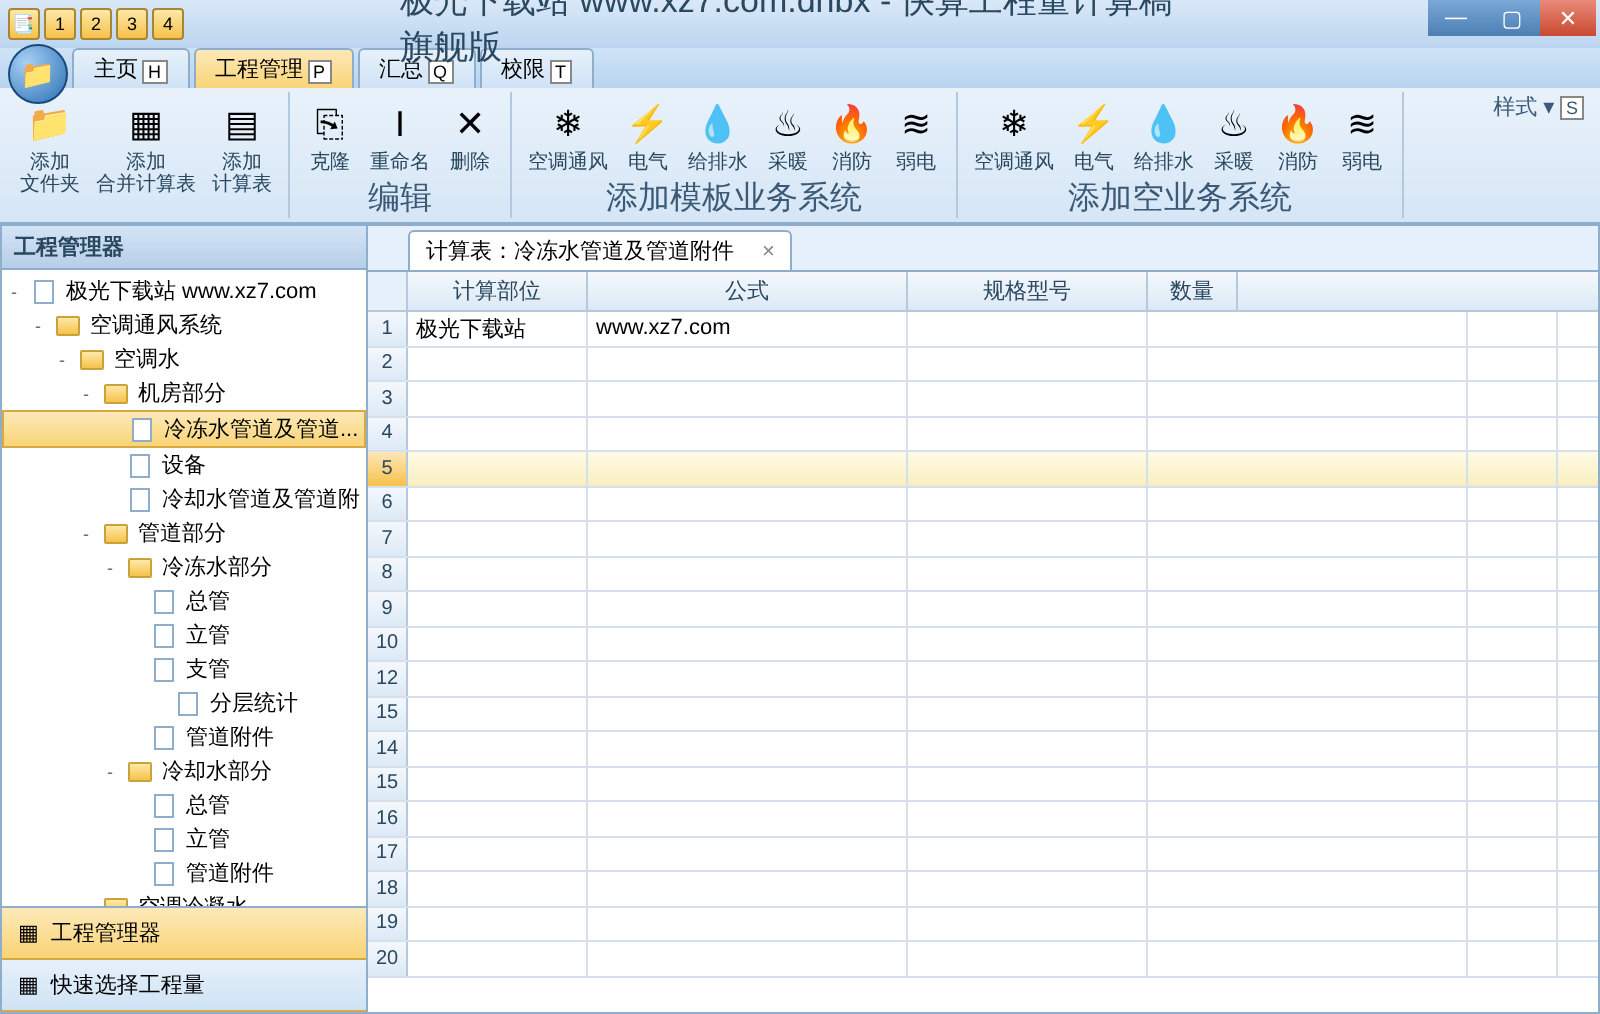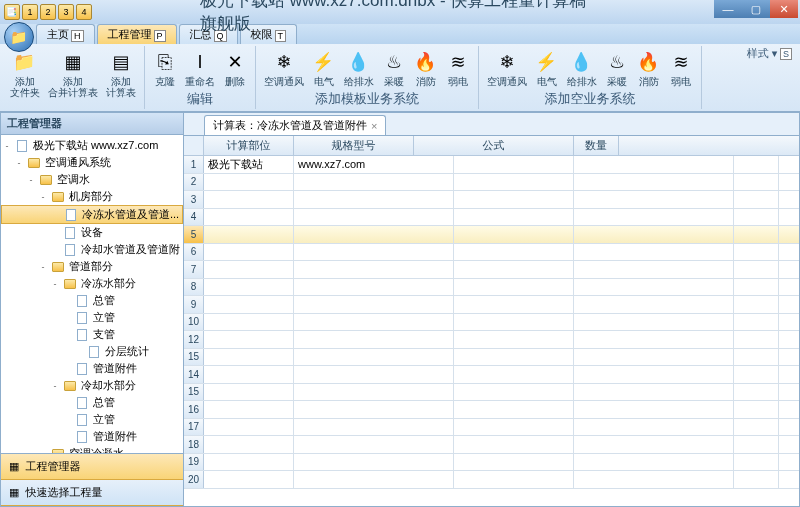--- a/index.html
+++ b/index.html
@@ -13,21 +13,21 @@
 .win-min{background:linear-gradient(180deg,#7aa8d6,#4d7fb3)}
 .win-max{background:linear-gradient(180deg,#7aa8d6,#4d7fb3)}
 .win-close{background:linear-gradient(180deg,#e98a7a,#c94a30)}
 .tabs{height:20px;background:linear-gradient(180deg,#cfe3f6,#b8d4ef);display:flex;padding-left:36px;gap:2px}
 .tab{padding:2px 10px;border:1px solid #8faecc;border-bottom:none;border-radius:3px 3px 0 0;background:linear-gradient(180deg,#e6f0fa,#cfe3f6);display:flex;align-items:flex-end;gap:2px;cursor:pointer}
 .tab.active{background:linear-gradient(180deg,#fde8b8,#f9d477)}
 .tab-letter{font-size:9px;border:1px solid #888;padding:0 2px;background:#fff}
 .ribbon{height:68px;background:linear-gradient(180deg,#e9f2fb,#d6e6f6);border-bottom:1px solid #8faecc;display:flex;padding:2px;position:relative}
 .ribbon-group{border-right:1px solid #b5c9de;padding:0 6px;display:flex;flex-direction:column;justify-content:space-between}
 .ribbon-group-btns{display:flex;gap:4px;padding-top:2px}
-.ribbon-group-label{text-align:center;font-size:13px;color:#3b5a77;padding-bottom:1px}
+.ribbon-group-label{text-align:center;font-size:16px;color:#3b5a77;padding-bottom:1px}
 .rbtn{display:flex;flex-direction:column;align-items:center;gap:2px;padding:2px;cursor:pointer;border-radius:2px}
 .rbtn-icon{width:24px;height:24px;display:flex;align-items:center;justify-content:center;font-size:18px}
 .rbtn-label{font-size:10px;color:#2a485f;text-align:center;line-height:11px}
 .style-badge{position:absolute;right:8px;top:2px;font-size:10px;color:#3b5a77}
 .workspace{display:flex;height:calc(507px - 112px)}
 .sidebar{width:184px;background:#e6f0fa;border:1px solid #8faecc;display:flex;flex-direction:column}
 .side-header{background:linear-gradient(180deg,#d3e4f6,#b7cee8);padding:3px 6px;font-weight:bold;color:#2a485f;border-bottom:1px solid #8faecc}
 .tree{flex:1;background:#fff;overflow:auto;padding:2px 0}
 .tnode{display:flex;align-items:center;padding:1px 0;cursor:pointer;white-space:nowrap}
 .tnode.sel{background:linear-gradient(180deg,#fde8b8,#f9d477);border:1px solid #d9a93f}
@@ -35,21 +35,21 @@
 .ttoggle{width:12px;text-align:center;color:#666;font-size:9px}
 .ticon{width:14px;height:12px;margin:0 2px;display:inline-flex;align-items:center;justify-content:center;font-size:10px}
 .tfolder{background:linear-gradient(180deg,#fce9a8,#f7c14a);border:1px solid #c9a23a;border-radius:1px;width:12px;height:10px}
 .tfile{border:1px solid #8faecc;background:#fff;width:10px;height:12px}
 .tlabel{padding-left:2px}
 .side-bottom{border-top:1px solid #8faecc}
 .side-bbtn{padding:5px 8px;background:linear-gradient(180deg,#fde8b8,#f9d477);border-bottom:1px solid #d9a93f;display:flex;align-items:center;gap:6px;cursor:pointer}
 .side-bbtn.inactive{background:linear-gradient(180deg,#e6f0fa,#cfe3f6)}
 .content{flex:1;background:#fff;border:1px solid #8faecc;border-left:none;display:flex;flex-direction:column}
 .sheet-tab{display:flex;background:#e6f0fa;border-bottom:1px solid #8faecc;padding:2px 4px 0 20px}
-.sheet-tab-item{background:#fff;border:1px solid #8faecc;border-bottom:none;padding:2px 8px;border-radius:3px 3px 0 0;display:flex;align-items:center;gap:4px}
+.sheet-tab-item{background:#fff;border:1px solid #8faecc;border-bottom:none;padding:2px 8px;border-radius:3px 3px 0 0;display:flex;align-items:center;gap:14px}
 .sheet-close{color:#888;cursor:pointer}
 .grid-header{display:flex;background:linear-gradient(180deg,#f4f8fc,#dce9f6);border-bottom:1px solid #b5c9de}
 .gh-corner{width:20px;border-right:1px solid #b5c9de;background:#e6f0fa}
 .gh-cell{border-right:1px solid #b5c9de;text-align:center;padding:2px;color:#2a485f}
 .grid-body{flex:1;overflow:auto}
 .grow{display:flex;border-bottom:1px solid #d5e0eb;height:17.5px}
 .grow.sel{background:linear-gradient(180deg,#fffbe6,#f9eec0)}
 .gnum{width:20px;background:linear-gradient(180deg,#f4f8fc,#dce9f6);border-right:1px solid #b5c9de;text-align:center;font-size:10px;color:#2a485f;display:flex;align-items:center;justify-content:center}
 .grow.sel .gnum{background:linear-gradient(180deg,#fde8b8,#f7c14a)}
 .gcell{border-right:1px solid #d5e0eb;padding:1px 4px;display:flex;align-items:center;overflow:hidden}
@@ -367,22 +367,22 @@
   <div class="content">
     <div class="sheet-tab">
       <div class="sheet-tab-item">
         <span>计算表：冷冻水管道及管道附件</span>
         <span class="sheet-close">×</span>
       </div>
     </div>
     <div class="grid-header" id="grid-header">
         <div class="gh-corner"></div>
         <div class="gh-cell col-a">计算部位</div>
+        <div class="gh-cell col-d">公式</div>
         <div class="gh-cell col-c">规格型号</div>
-        <div class="gh-cell col-d">公式</div>
         <div class="gh-cell col-e">数量</div>
       </div>
     <div class="grid-body" id="grid-body">
         <div class="grow">
           <div class="gnum">1</div>
           <div class="gcell col-a">极光下载站</div>
           <div class="gcell col-b">www.xz7.com</div>
           <div class="gcell col-c"></div>
           <div class="gcell col-d"></div>
           <div class="gcell col-e"></div>

